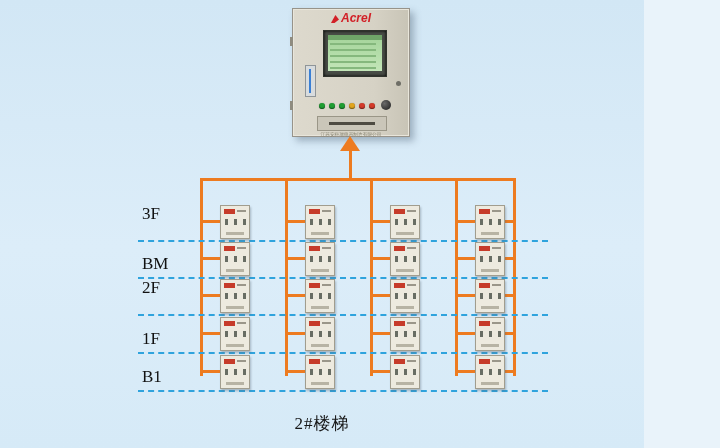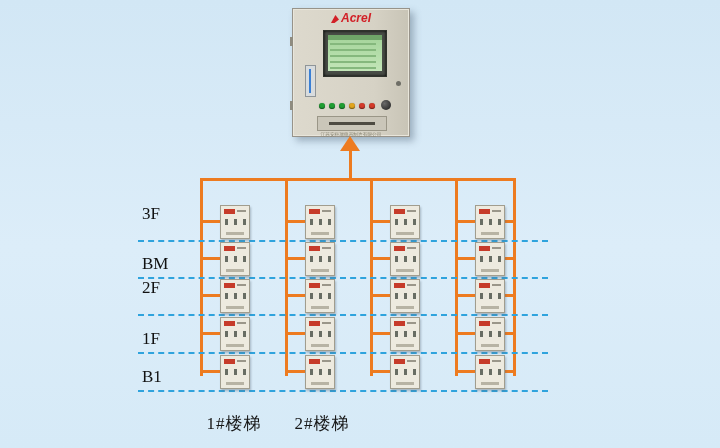--- a/index.html
+++ b/index.html
@@ -1,17 +1,17 @@
 <!DOCTYPE html>
 <html><head>
 <meta charset="utf-8">
 <style>
   html,body{margin:0;padding:0;background:#e9f3fa;}
   .stage{
-    position:relative;width:720px;height:448px;overflow:hidden;
+    position:relative;width:644px;height:448px;overflow:hidden;
     background:linear-gradient(180deg,#d2e7f5 0%,#dcedf9 55%,#d6eaf7 100%);
     font-family:"Liberation Serif",serif;
   }
   
   .line{position:absolute;background:#ED7B20;}
   .bus{left:200px;top:178px;width:316px;height:3px;}
   .riser{width:3px;top:178px;height:198px;}
   .r0{left:200px}.r1{left:285px}.r2{left:370px}.r3{left:455px}.r4{left:513px}
   .arrow-line{left:349px;top:149px;width:3px;height:30px;}
   .arrow-head{position:absolute;left:340px;top:136px;width:0;height:0;
@@ -231,16 +231,15 @@
       </div>
       <div class="stub" style="left: 457px; top: 370px; width: 18px;"></div>
       <div class="stub" style="left: 503px; top: 370px; width: 10px;"></div>
       <div class="dev" style="left: 475px; top: 355px;">
         <span class="tag"></span>
         <span class="pins"></span>
         <span class="base"></span>
       </div>
     </div>
 
-  <span class="stair-label" style="left:186px">1#楼梯</span>
   <span class="stair-label" style="left:274px">2#楼梯</span>
 
 </div>
 
 </body></html>

